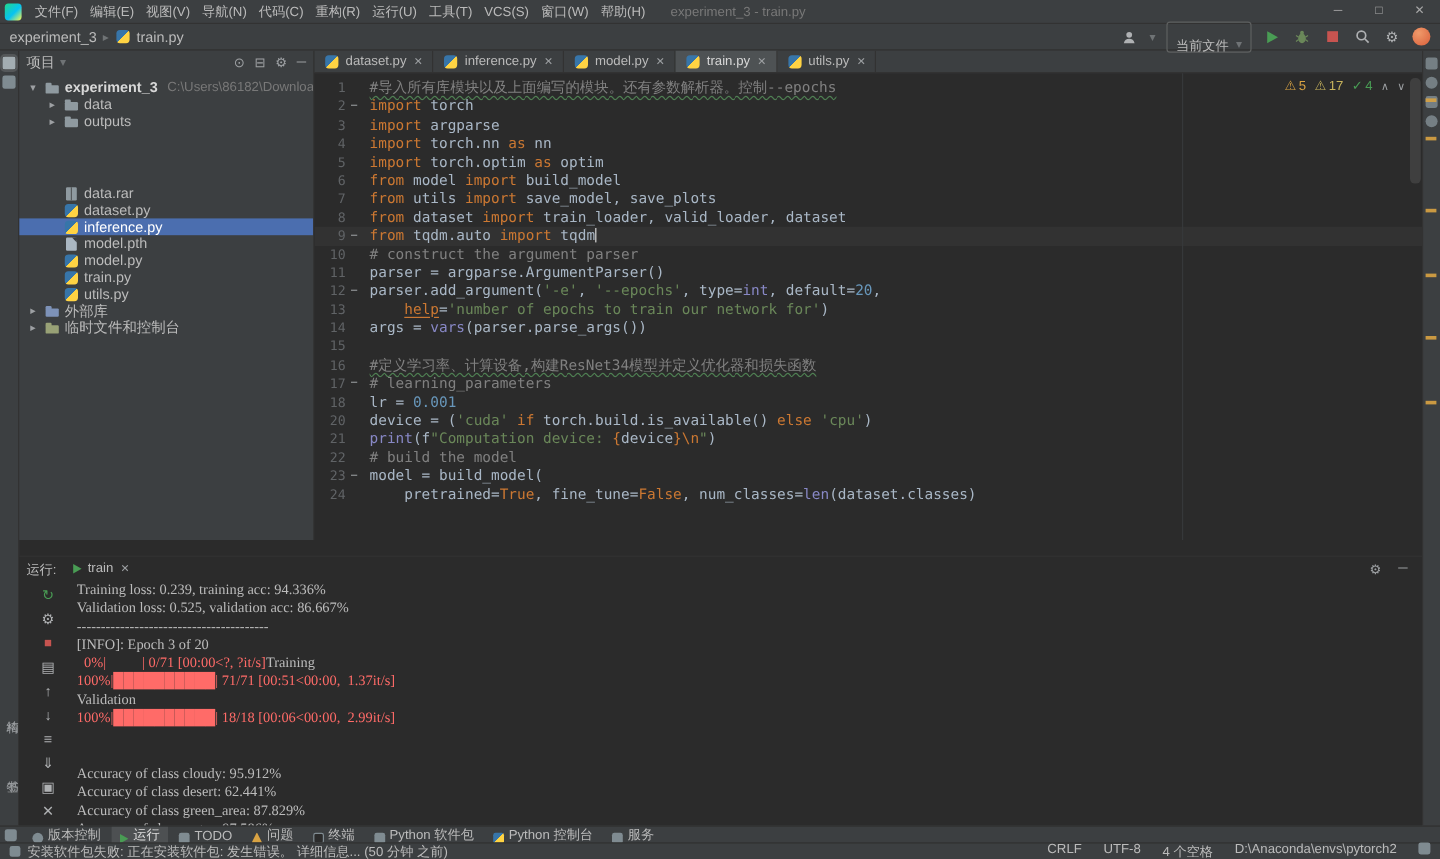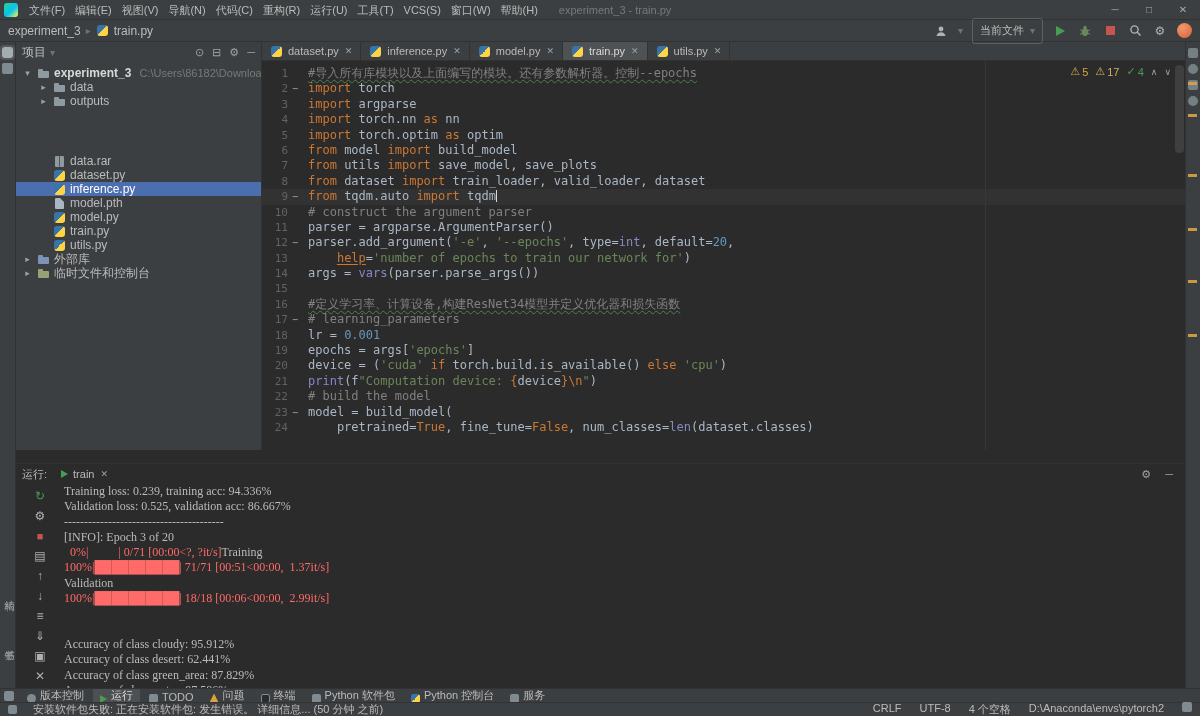--- a/index.html
+++ b/index.html
@@ -13,21 +13,21 @@
   #win-title{color:#787878;margin-left:16px;font-size:11px;white-space:nowrap}
   #win-controls{margin-left:auto;display:flex;height:20px}
   #win-controls .wc{width:34px;text-align:center;line-height:20px;color:#a9a9a9;font-size:10px}
 
   
   #toolbar{position:absolute;top:20px;left:0;right:0;height:22px;background:#3c3f41;border-bottom:1px solid #323232;display:flex;align-items:center;padding:0 8px;z-index:5}
   #breadcrumb{display:flex;align-items:center;gap:5px;font-size:12px;color:#bbbbbb}
   .bc-sep{color:#6f7375;font-size:10px}
   #tb-right{margin-left:auto;display:flex;align-items:center;gap:9px}
   .tb-ico{width:16px;height:16px;display:inline-flex;align-items:center;justify-content:center;color:#afb1b3;font-size:12px}
-  .run-combo{display:flex;align-items:center;gap:6px;border:1px solid #5e6060;border-radius:3px;height:17px;padding:12px 7px;font-size:11px;color:#bbbbbb}
+  .run-combo{display:flex;gap:6px;border:1px solid #5e6060;border-radius:3px;height:17px;padding:12px 7px;font-size:11px;color:#bbbbbb}
   .play-tri{width:0;height:0;border-left:9px solid #499c54;border-top:5px solid transparent;border-bottom:5px solid transparent}
   .stop-sq{width:9px;height:9px;background:#c75450}
   .avatar{width:15px;height:15px;border-radius:50%;background:radial-gradient(circle at 35% 30%,#f09a6a,#d95f3b)}
 
   
   #leftstrip{position:absolute;left:0;top:42px;width:16px;height:646px;background:#3c3f41;border-right:1px solid #323232}
   .ls-ico{width:11px;height:11px;margin:5px auto 0;background:#7f8b91;border-radius:2px}
   .ls-ico.active{outline:2px solid #545759;background:#a3adb2}
   .vlabel{writing-mode:vertical-rl;color:#9da0a3;font-size:10px;position:absolute;left:2px;letter-spacing:1px}
 
@@ -108,21 +108,21 @@
   .twb-item{display:flex;align-items:flex-end;gap:4px;padding:0 7px;height:14px;color:#bbbbbb;white-space:nowrap}
   .twb-item.active{background:#4d5052;color:#dddddd}
   .twi{width:9px;height:9px;flex:none;background:#7f8b91;border-radius:2px}
   .twi.ic-run{width:0;height:0;background:none;border-radius:0;border-left:7px solid #499c54;border-top:4.5px solid transparent;border-bottom:4.5px solid transparent}
   .twi.ic-problems{background:#d9a343;clip-path:polygon(50% 0,100% 100%,0 100%);border-radius:0}
   .twi.ic-python{background:linear-gradient(135deg,#3775a9 50%,#ffd343 50%)}
   .twi.ic-branch{background:#7f8b91;border-radius:50%}
   .twi.ic-terminal{background:#2b2b2b;border:1px solid #7f8b91}
 
   
-  #statusbar{position:absolute;left:0;right:0;top:702px;height:14px;background:#3c3f41;border-top:1px solid #323232;display:flex;align-items:center;font-size:11px;color:#bbbbbb;padding:0 8px;gap:16px;z-index:5}
+  #statusbar{position:absolute;left:0;right:0;top:702px;height:14px;background:#3c3f41;border-top:1px solid #323232;display:flex;align-items:center;font-size:11px;color:#bbbbbb;padding:0 8px;gap:6px;z-index:5}
   #status-msg-icon{width:9px;height:9px;background:#7f8b91;border-radius:2px;flex:none}
   #status-right{margin-left:auto;display:flex;gap:18px;align-items:flex-start;white-space:nowrap}
   #notif-ico{width:10px;height:10px;background:#7f8b91;border-radius:2px}
 
   
   svg{display:block}
 </style>
 </head>
 <body>
 
@@ -389,25 +389,20 @@
       </div>
       <div class="ed-line">
         <span class="lnum">17</span>
         <span class="lfold">−</span>
         <span class="lcode"><span class="tk-c"># learning_parameters</span></span>
       </div>
       <div class="ed-line">
         <span class="lnum">18</span>
         <span class="lfold"></span>
         <span class="lcode"><span class="tk-t">lr = </span><span class="tk-num">0.001</span></span>
-      </div>
-      <div class="ed-line">
-        <span class="lnum">19</span>
-        <span class="lfold"></span>
-        <span class="lcode"><span class="tk-t">epochs = args[</span><span class="tk-s">'epochs'</span><span class="tk-t">]</span></span>
       </div>
       <div class="ed-line">
         <span class="lnum">20</span>
         <span class="lfold"></span>
         <span class="lcode"><span class="tk-t">device = (</span><span class="tk-s">'cuda'</span><span class="tk-t"> </span><span class="tk-k">if</span><span class="tk-t"> torch.build.is_available() </span><span class="tk-k">else</span><span class="tk-t"> </span><span class="tk-s">'cpu'</span><span class="tk-t">)</span></span>
       </div>
       <div class="ed-line">
         <span class="lnum">21</span>
         <span class="lfold"></span>
         <span class="lcode"><span class="tk-b">print</span><span class="tk-t">(f</span><span class="tk-s">"Computation device: </span><span class="tk-br">{</span><span class="tk-t">device</span><span class="tk-br">}</span><span class="tk-e">\n</span><span class="tk-s">"</span><span class="tk-t">)</span></span>

